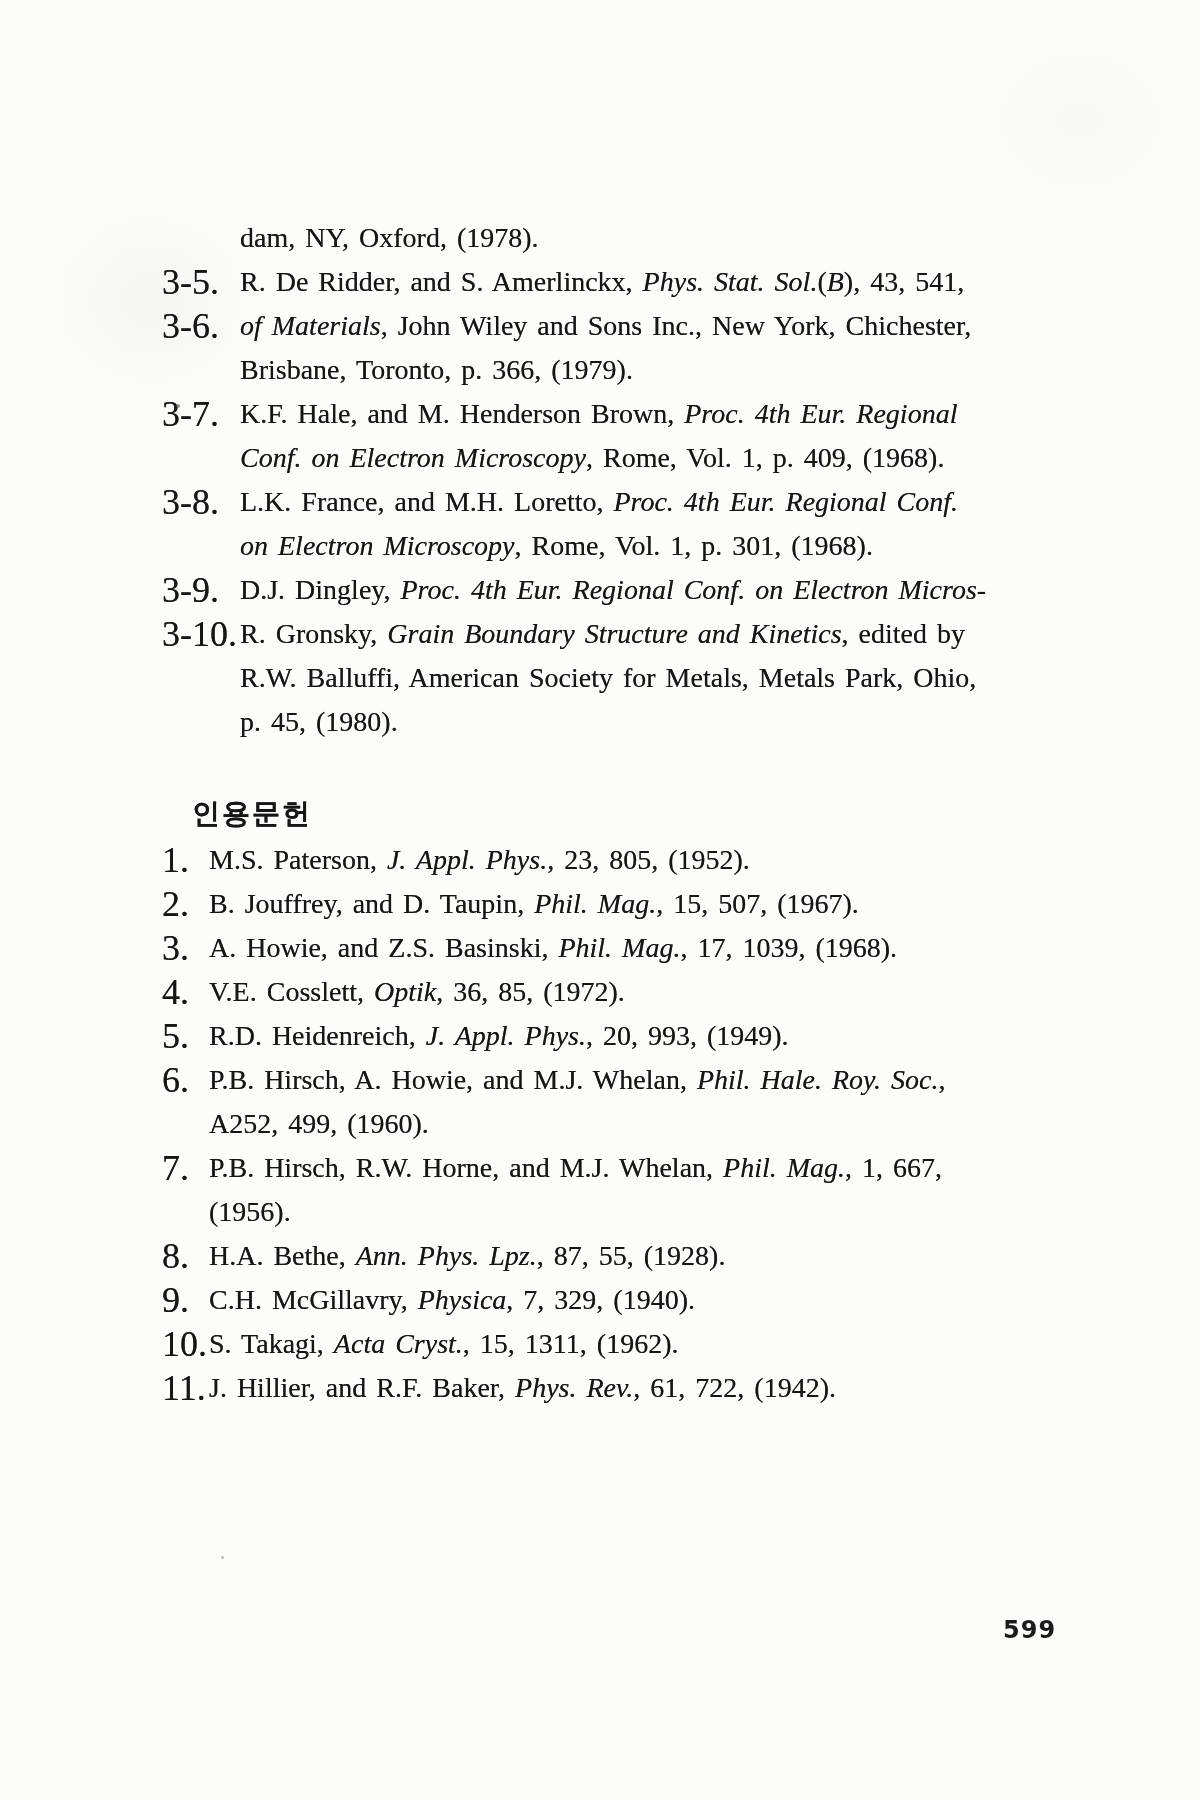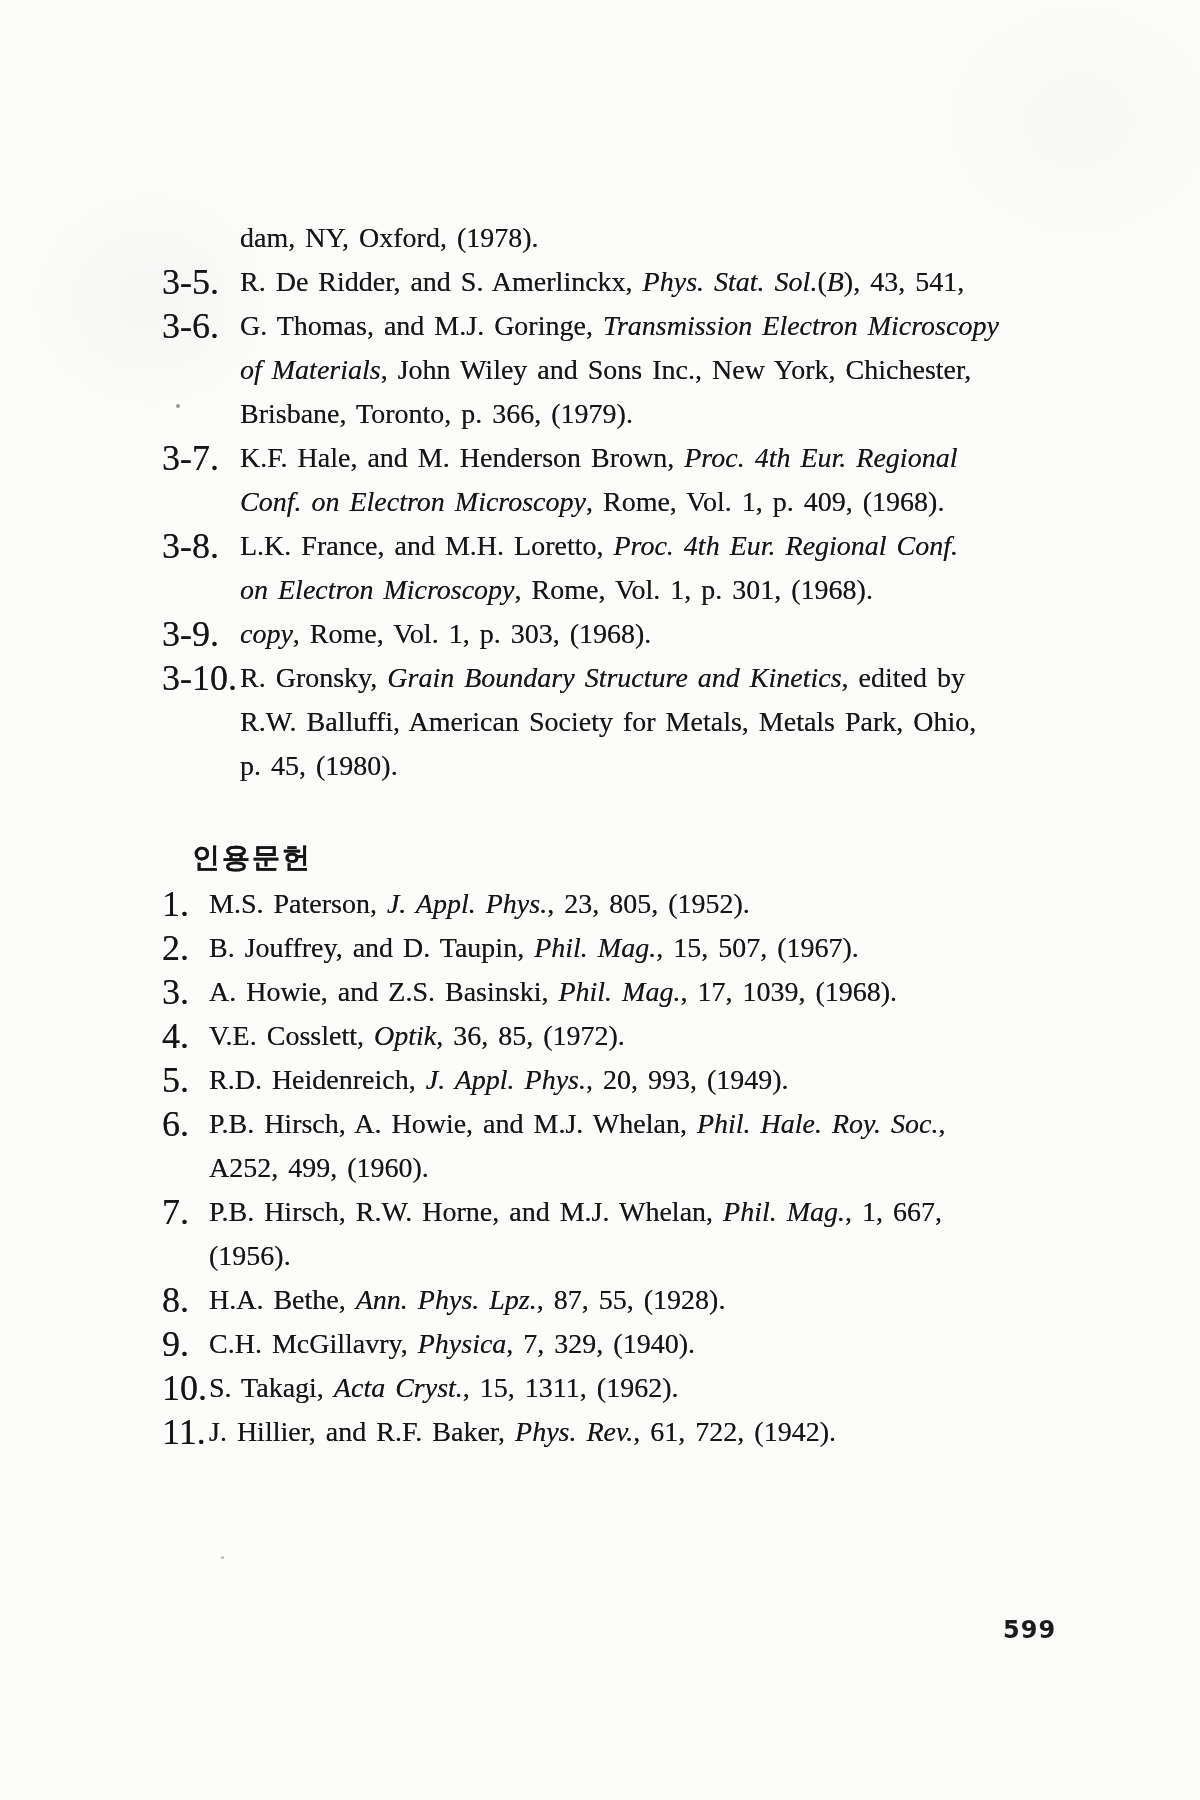--- a/index.html
+++ b/index.html
@@ -99,37 +99,36 @@
     <section class="ref-list" id="chapter-ref-list">
         <div class="entry">
           <div class="line"><span>dam, NY, Oxford, (1978).</span></div>
         </div>
         <div class="entry">
           <span class="label">3-5.</span>
           <div class="line"><span>R. De Ridder, and S. Amerlinckx, </span><em>Phys. Stat. Sol.</em><span>(</span><em>B</em><span>), 43, 541,</span></div>
         </div>
         <div class="entry">
           <span class="label">3-6.</span>
-          <div class="line"><span>G. Thomas, and M.J. Goringe, </span><em>Transmission Electron Microscopy</em></div>
           <div class="line"><em>of Materials</em><span>, John Wiley and Sons Inc., New York, Chichester,</span></div>
           <div class="line"><span>Brisbane, Toronto, p. 366, (1979).</span></div>
         </div>
         <div class="entry">
           <span class="label">3-7.</span>
           <div class="line"><span>K.F. Hale, and M. Henderson Brown, </span><em>Proc. 4th Eur. Regional</em></div>
           <div class="line"><em>Conf. on Electron Microscopy</em><span>, Rome, Vol. 1, p. 409, (1968).</span></div>
         </div>
         <div class="entry">
           <span class="label">3-8.</span>
           <div class="line"><span>L.K. France, and M.H. Loretto, </span><em>Proc. 4th Eur. Regional Conf.</em></div>
           <div class="line"><em>on Electron Microscopy</em><span>, Rome, Vol. 1, p. 301, (1968).</span></div>
         </div>
         <div class="entry">
           <span class="label">3-9.</span>
-          <div class="line"><em>copy</em><span>, Rome, Vol. 1, p. 303, (1968).</span></div>
+          <div class="line"><span>D.J. Dingley, </span><em>Proc. 4th Eur. Regional Conf. on Electron Micros-</em></div>
         </div>
         <div class="entry">
           <span class="label">3-10.</span>
           <div class="line"><span>R. Gronsky, </span><em>Grain Boundary Structure and Kinetics</em><span>, edited by</span></div>
           <div class="line"><span>R.W. Balluffi, American Society for Metals, Metals Park, Ohio,</span></div>
           <div class="line"><span>p. 45, (1980).</span></div>
         </div>
       </section>
 
     <h2 class="section-heading">인용문헌</h2>

